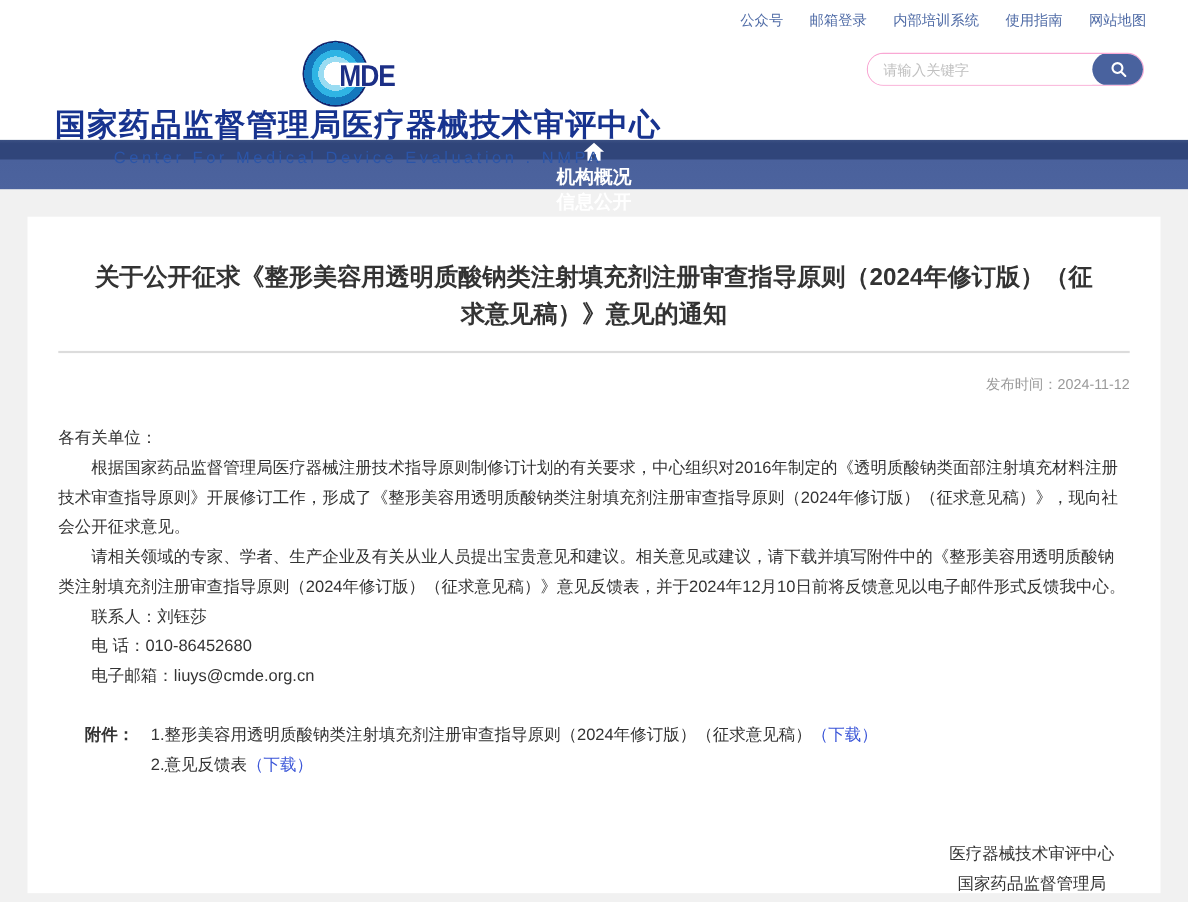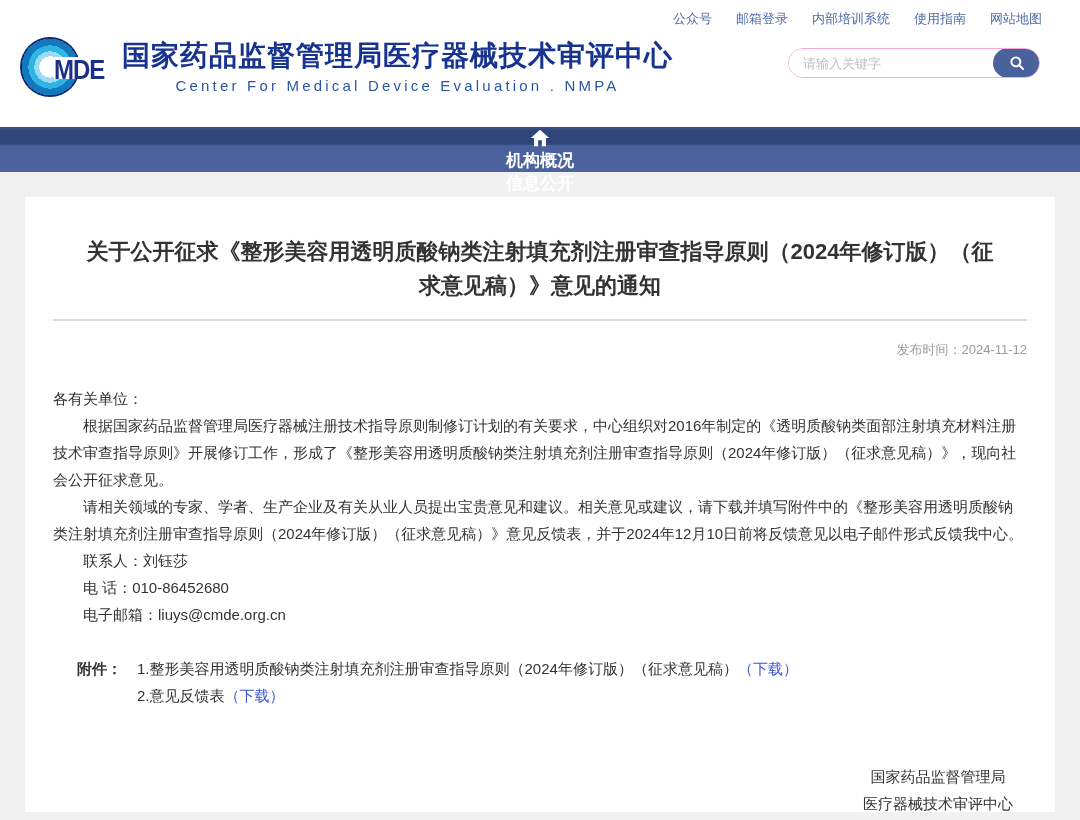--- a/index.html
+++ b/index.html
@@ -5,21 +5,21 @@
   * { margin:0; padding:0; box-sizing:border-box; }
   html,body { width:1080px; height:820px; overflow:hidden;
     font-family:"Liberation Sans","DejaVu Sans",sans-serif; background:#f1f1f1; }
 
   
   .header { background:#ffffff; height:127px; position:relative; }
   .top-links { position:absolute; top:10px; right:38px; display:flex; gap:24px;
     font-size:13px; color:#4f6ba6; }
   .top-links a { color:#4f6ba6; text-decoration:none; cursor:pointer; }
 
-  .brand { position:absolute; left:20px; top:36px; display:flex; align-items:center; }
+  .brand { position:absolute; left:36px; top:36px; display:flex; align-items:center;flex-direction:column; }
   .logo-icon { position:relative; width:88px; height:62px; cursor:pointer; }
   .logo-rings { position:absolute; left:0; top:1px; width:60px; height:60px; border-radius:50%;
     background:radial-gradient(circle at 50% 50%,
       #ffffff 0 25%, #9adcf2 25% 37%, #2fb4e4 37% 51%, #1478bd 51% 67%, #14256d 67% 100%); }
   .logo-gap { position:absolute; left:34px; top:21px; width:54px; height:22px; background:#ffffff; }
   .logo-mde { position:absolute; left:34px; top:18px; font-size:24px; font-weight:bold;
     color:#1c2f86; letter-spacing:-1px; transform:scaleY(1.15); transform-origin:top left; }
   .brand-text { margin-left:14px; }
   .brand-zh { font-size:28px; font-weight:bold; color:#17338f; letter-spacing:1px; line-height:32px; }
   .brand-en { margin-top:5px; font-size:15px; color:#2b55a8; letter-spacing:3.2px;text-align:center; }
@@ -138,21 +138,21 @@
         <div class="attach-row">
           <span class="attach-label"></span>
           <span class="attach-content">
             <span>2.意见反馈表</span><a class="dl-link">（下载）</a>
           </span>
         </div>
       </div>
 
       <div class="signature">
         <div class="signature-inner">
+          <div>医疗器械技术审评中心</div>
           <div>国家药品监督管理局</div>
-          <div>医疗器械技术审评中心</div>
           <div>2024年11月11日</div>
         </div>
       </div>
     </div>
 
   </div>
 </div>
 
 </body></html>

